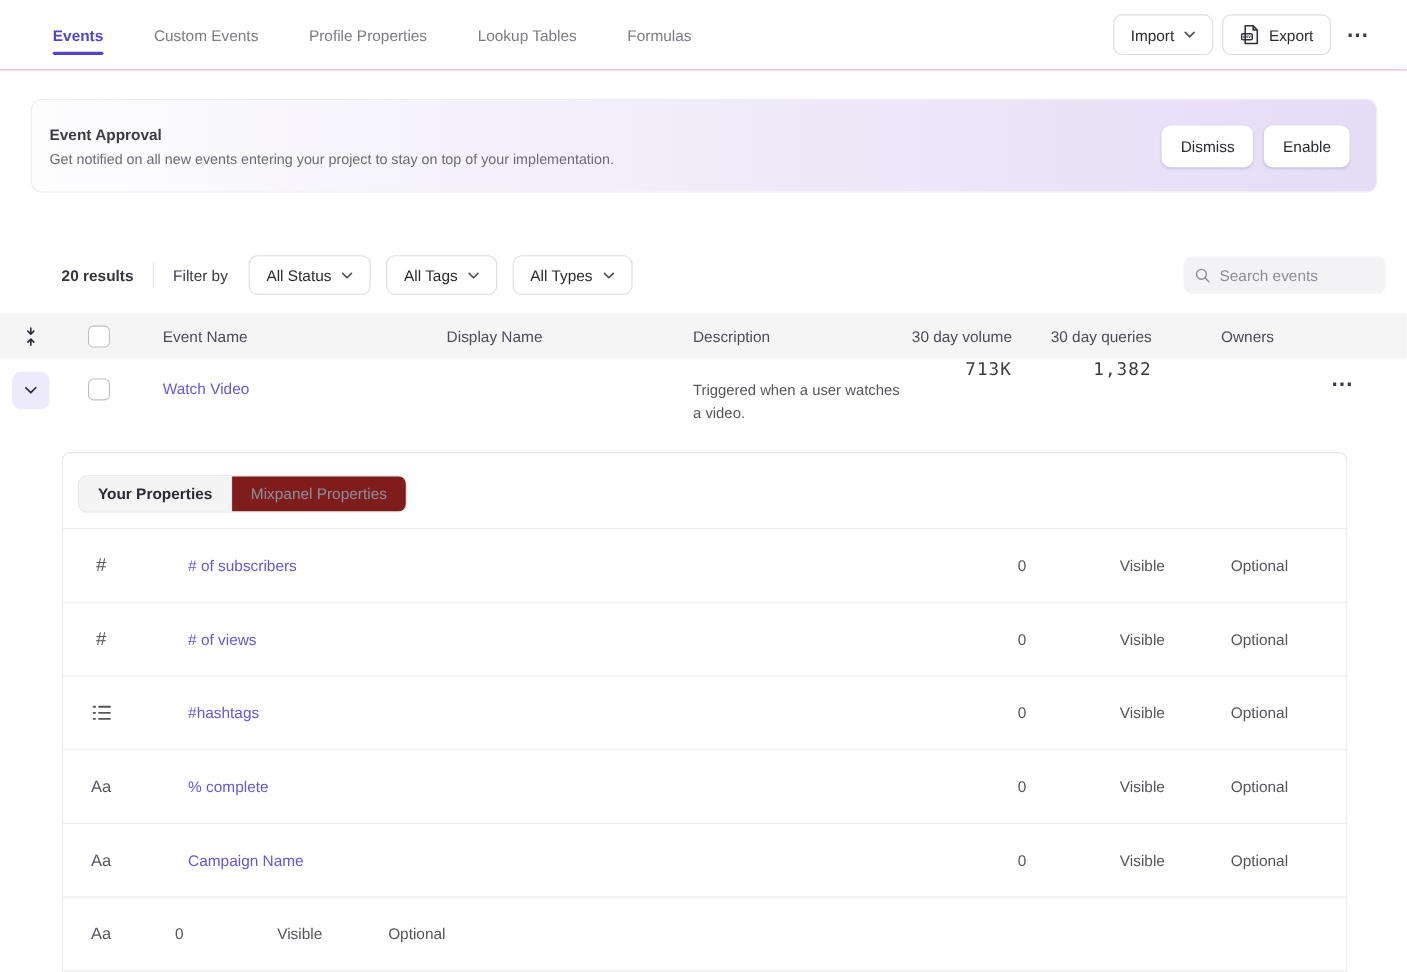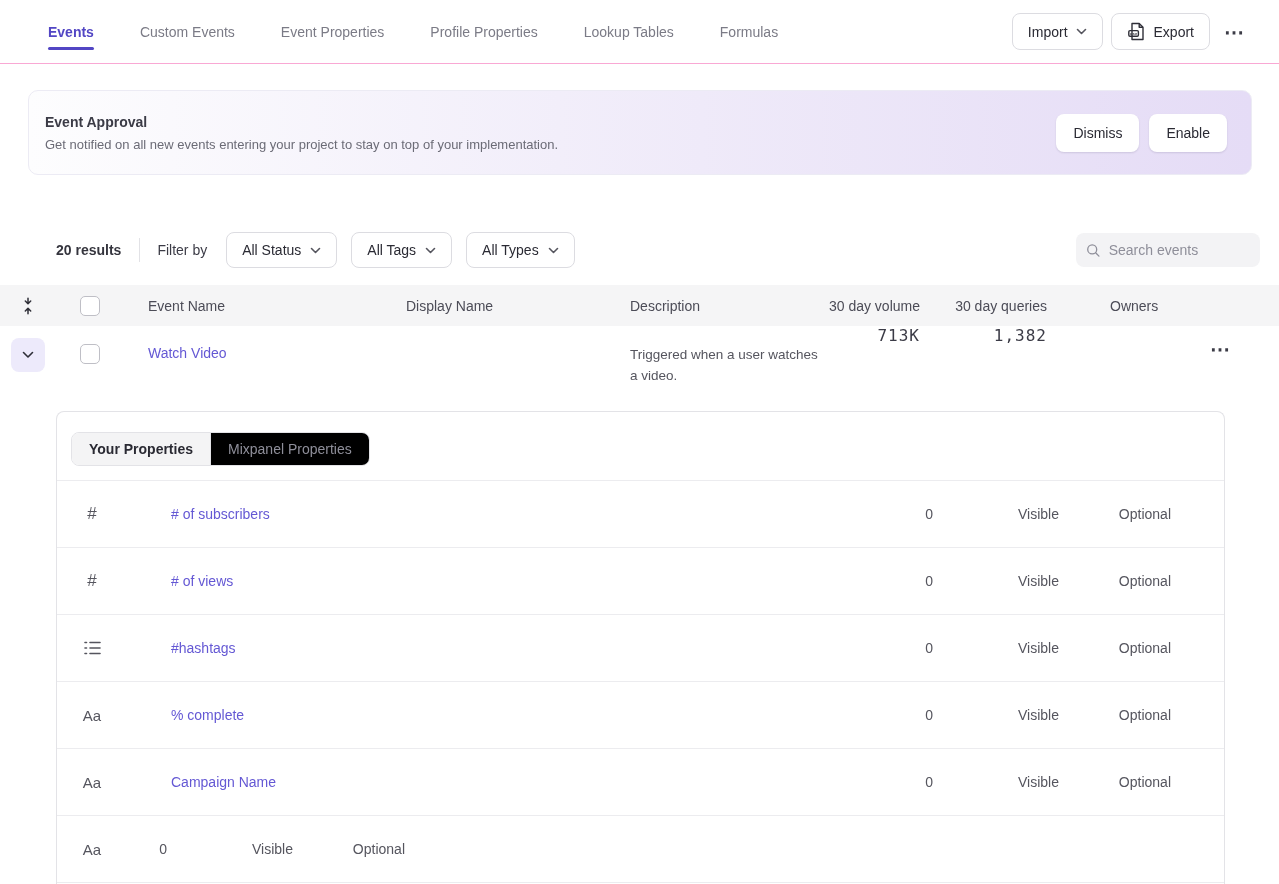--- a/index.html
+++ b/index.html
@@ -229,21 +229,21 @@
   .seg-control {
     display: inline-flex;
     border: 1px solid #e3e3e7;
     border-radius: 8px;
     overflow: hidden;
   }
   .seg {
     padding: 8px 17px;
     font-size: 14px;
     cursor: pointer;
-    background: #000000;
+    background: #7f1d1d;
     color: #8f8f9a;
     font-weight: 500;
     white-space: nowrap;
   }
   .seg.active {
     background: #f4f4f5;
     color: #2a2a33;
     font-weight: 700;
     border-right: 1px solid #e3e3e7;
   }
@@ -280,21 +280,20 @@
   .prop-vis { width: 126px; text-align: right; color: #55555e; }
   .prop-req { width: 112px; text-align: right; color: #55555e; }
 </style>
 </head>
 <body>
 
 <div class="topnav">
   <div class="topnav-tabs">
     <div class="nav-tab active">Events</div>
     <div class="nav-tab">Custom Events</div>
-    <div class="nav-tab">Event Properties</div>
     <div class="nav-tab">Profile Properties</div>
     <div class="nav-tab">Lookup Tables</div>
     <div class="nav-tab">Formulas</div>
   </div>
   <div class="topnav-actions">
     <button class="btn-outline">
       <span>Import</span>
       <svg class="chev" width="11" height="7" viewBox="0 0 11 7">
           <path d="M1.5 1.5L5.5 5.5L9.5 1.5"></path>
         </svg>

